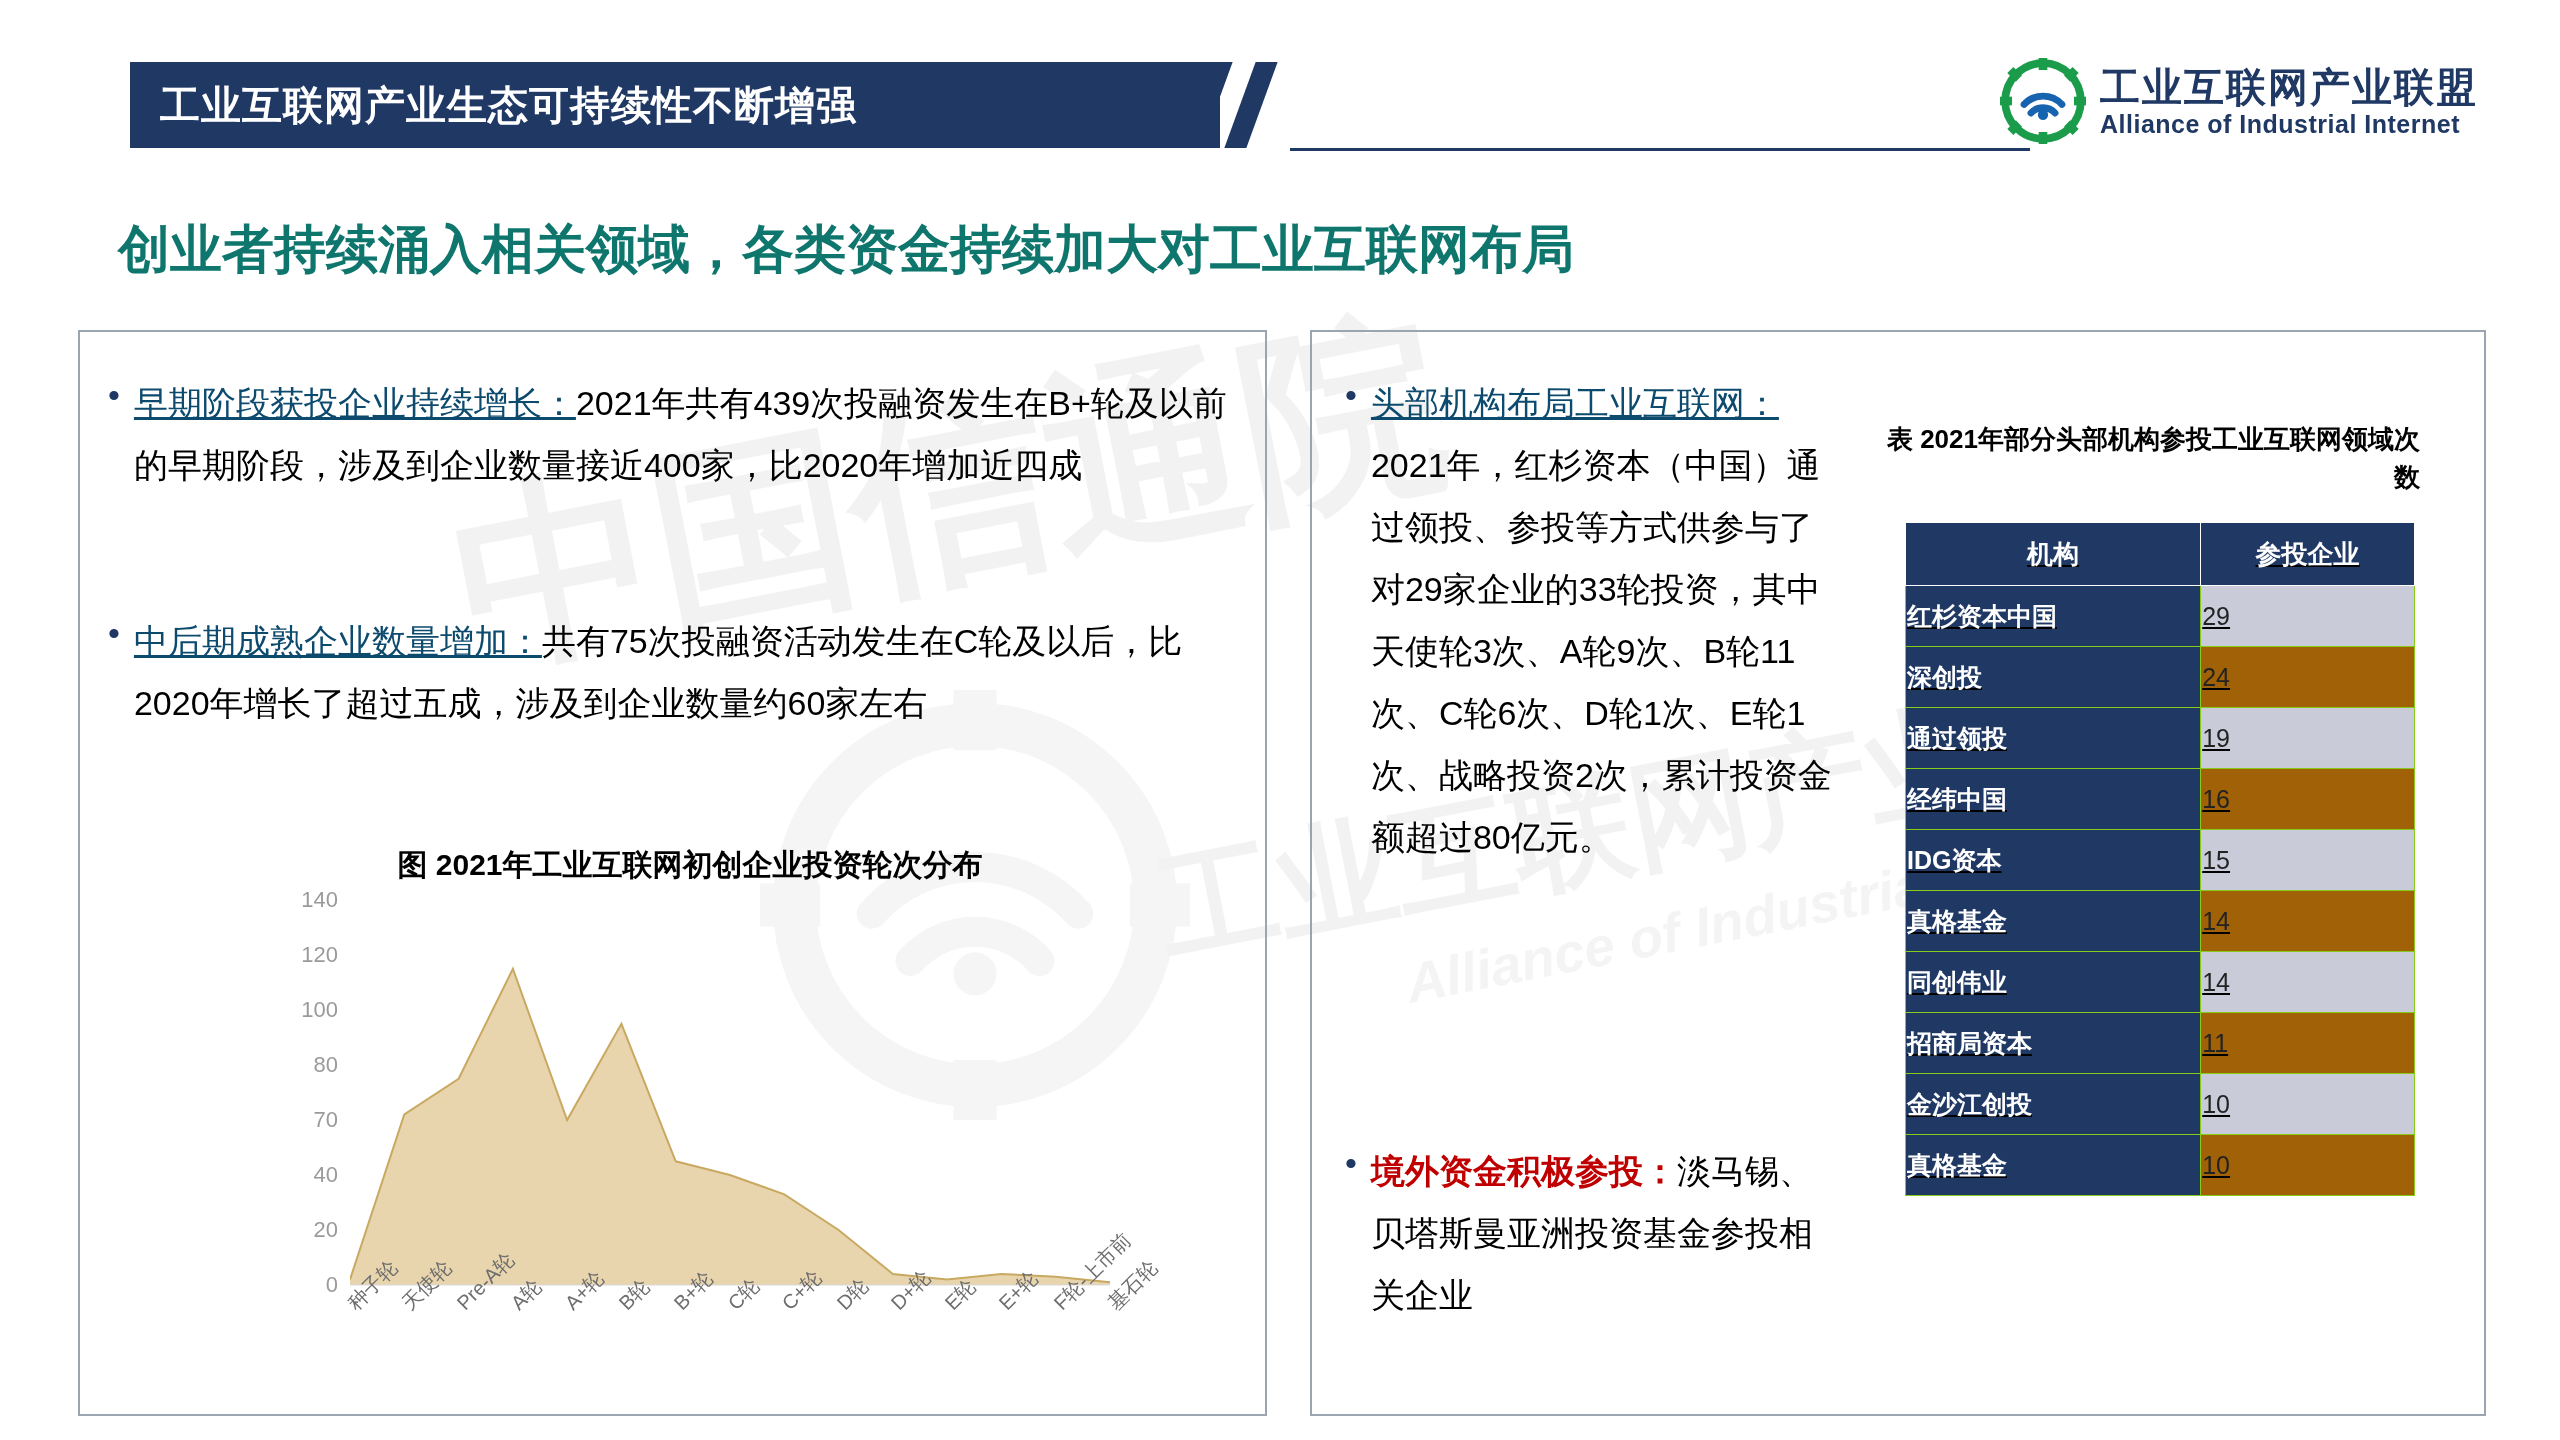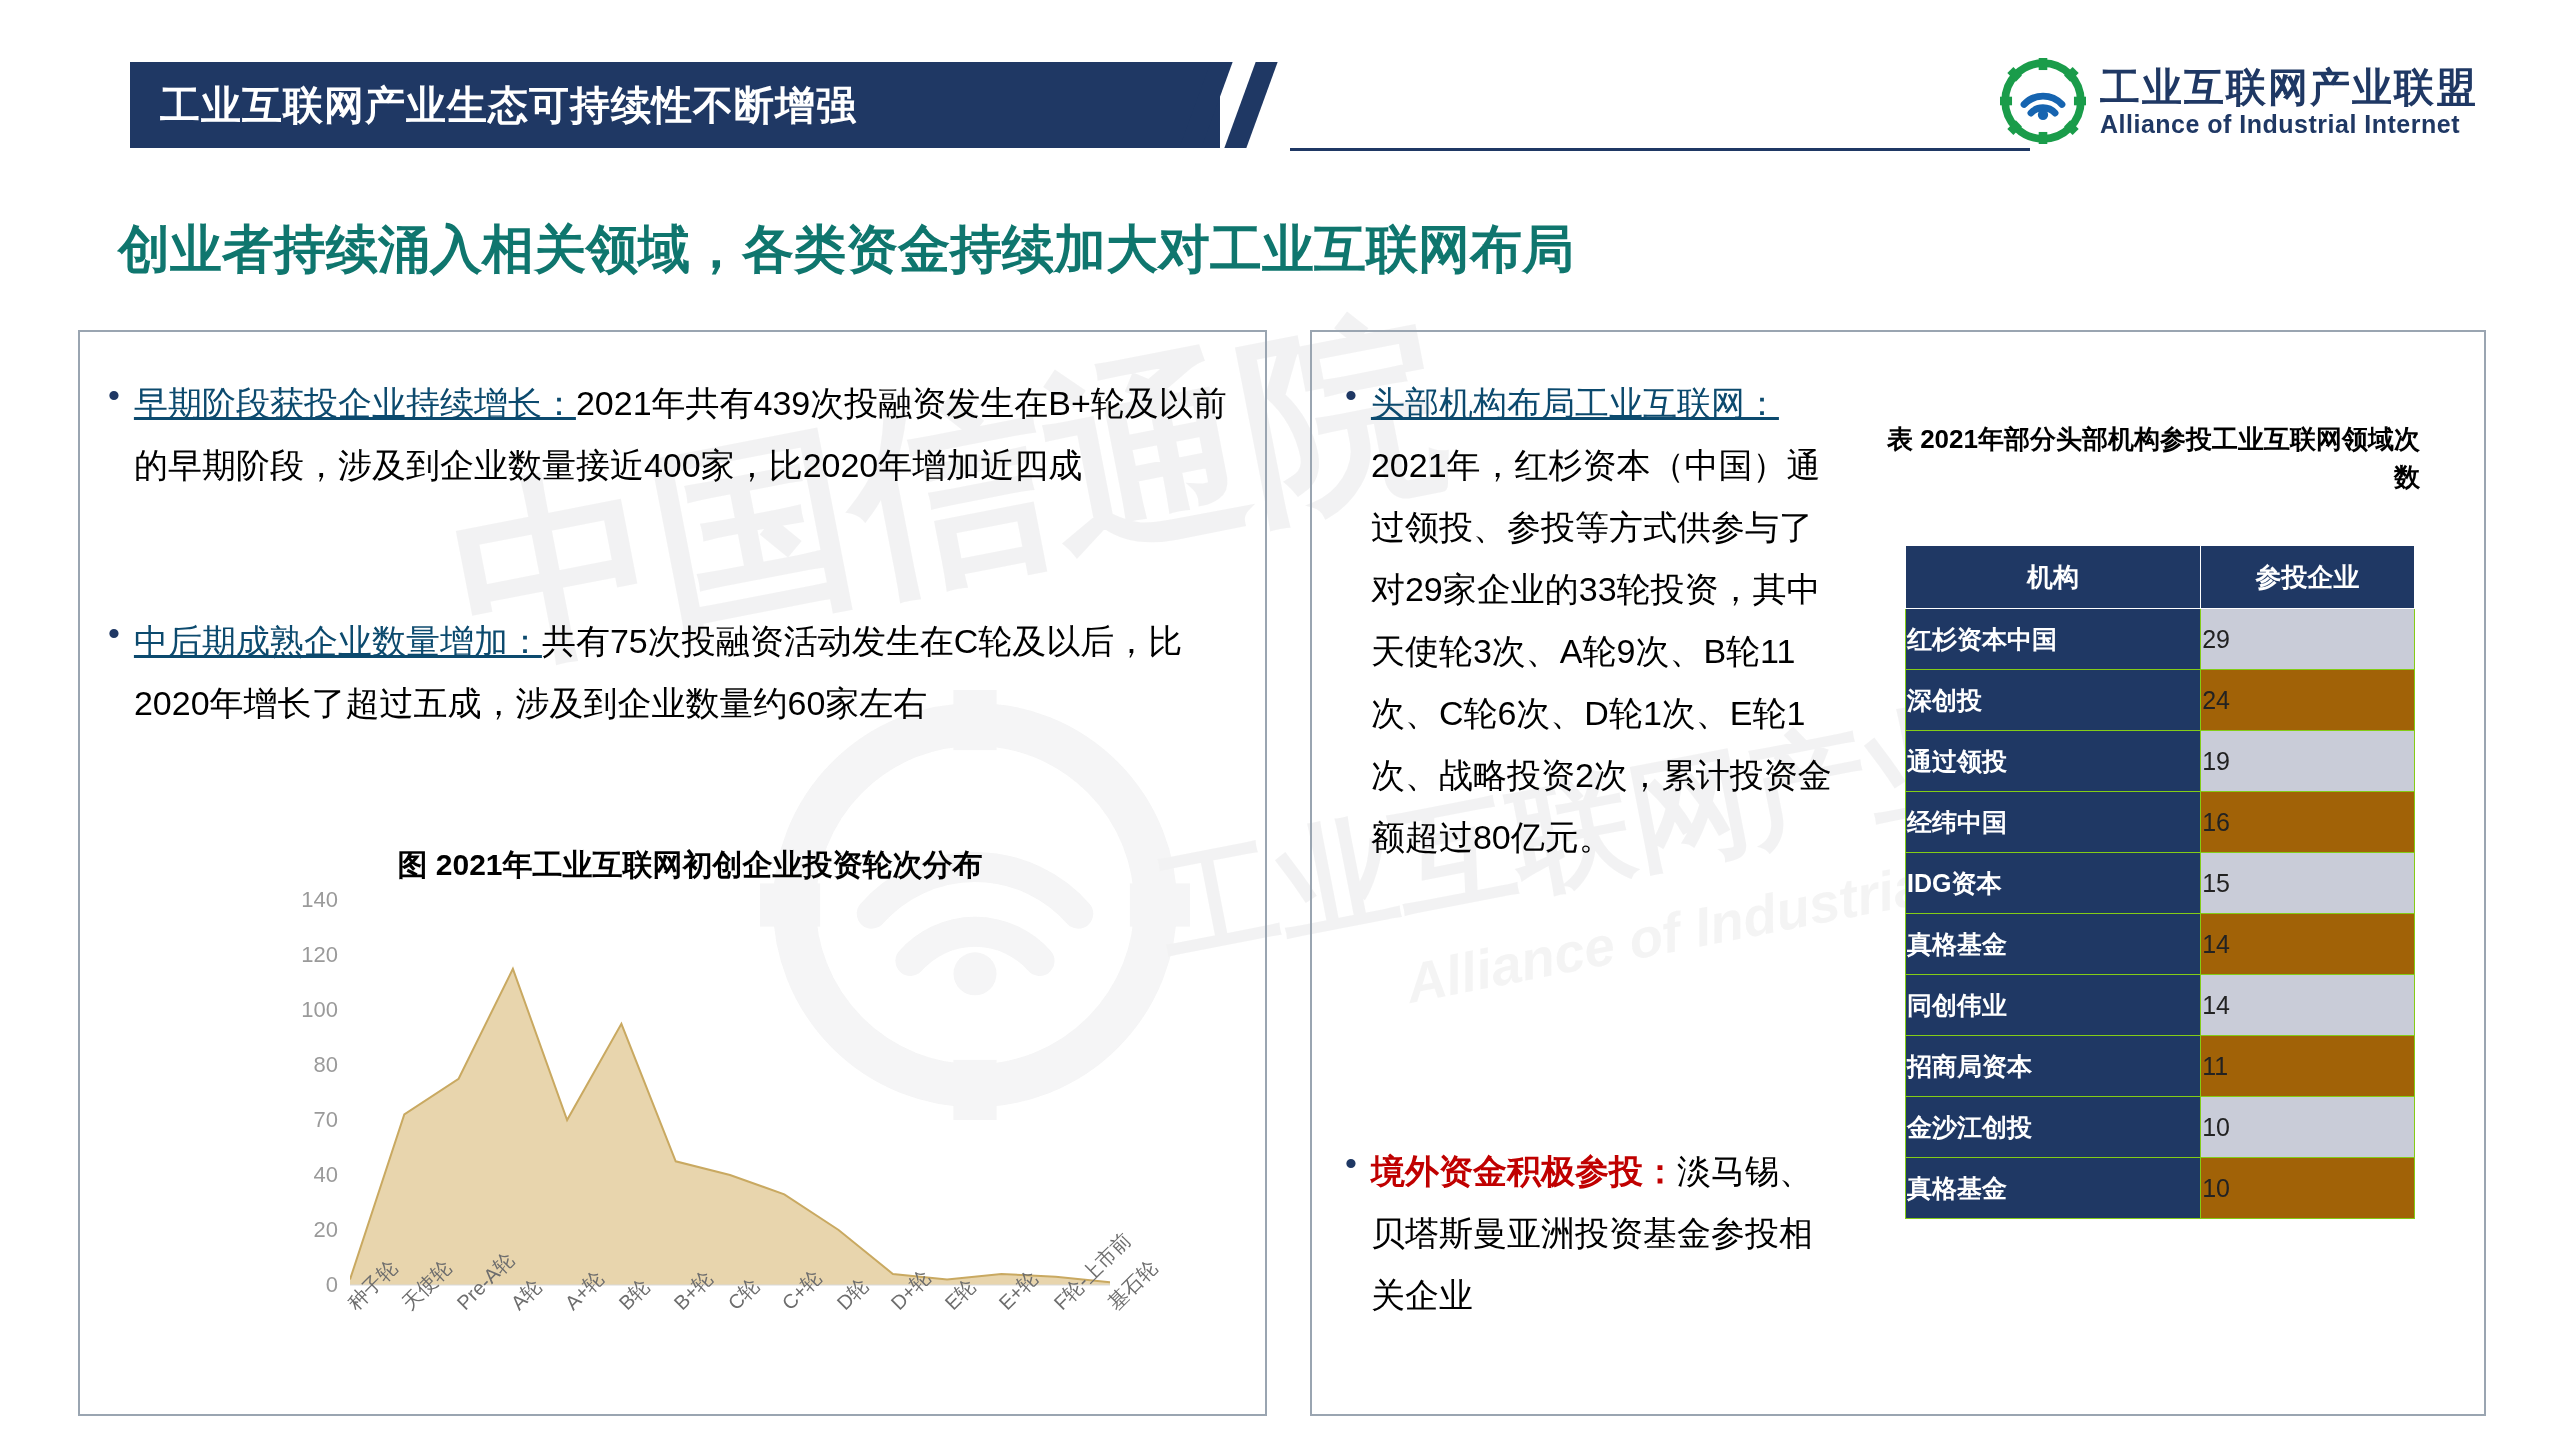--- a/index.html
+++ b/index.html
@@ -110,22 +110,23 @@
   .xtick{
     position:absolute;font-size:20px;color:#6d6d6d;white-space:nowrap;
     transform-origin:left top;transform:rotate(-45deg);
   }
   
   .tbl-caption{
     position:absolute;left:1880px;top:420px;width:540px;text-align:right;
     font-size:26px;font-weight:bold;color:#000;line-height:38px;
   }
   .tbl{
-    position:absolute;left:1905px;top:545px;width:510px;
+    position:absolute;left:1905px;top:522px;width:510px;
     border-collapse:collapse;
+    text-decoration:underline;
   }
   .tbl th{
     background:#1f3864;color:#fff;font-size:26px;font-weight:bold;
     height:60px;border:1px solid #ffffff;
   }
   .tbl td{
     height:58px;font-size:25px;text-align:left;border:1px solid #84cc16;
   }
   .tbl td.name{background:#1f3864;color:#ffffff;font-weight:bold;width:58%;}
   .tbl td.val{color:#222;width:42%;}

